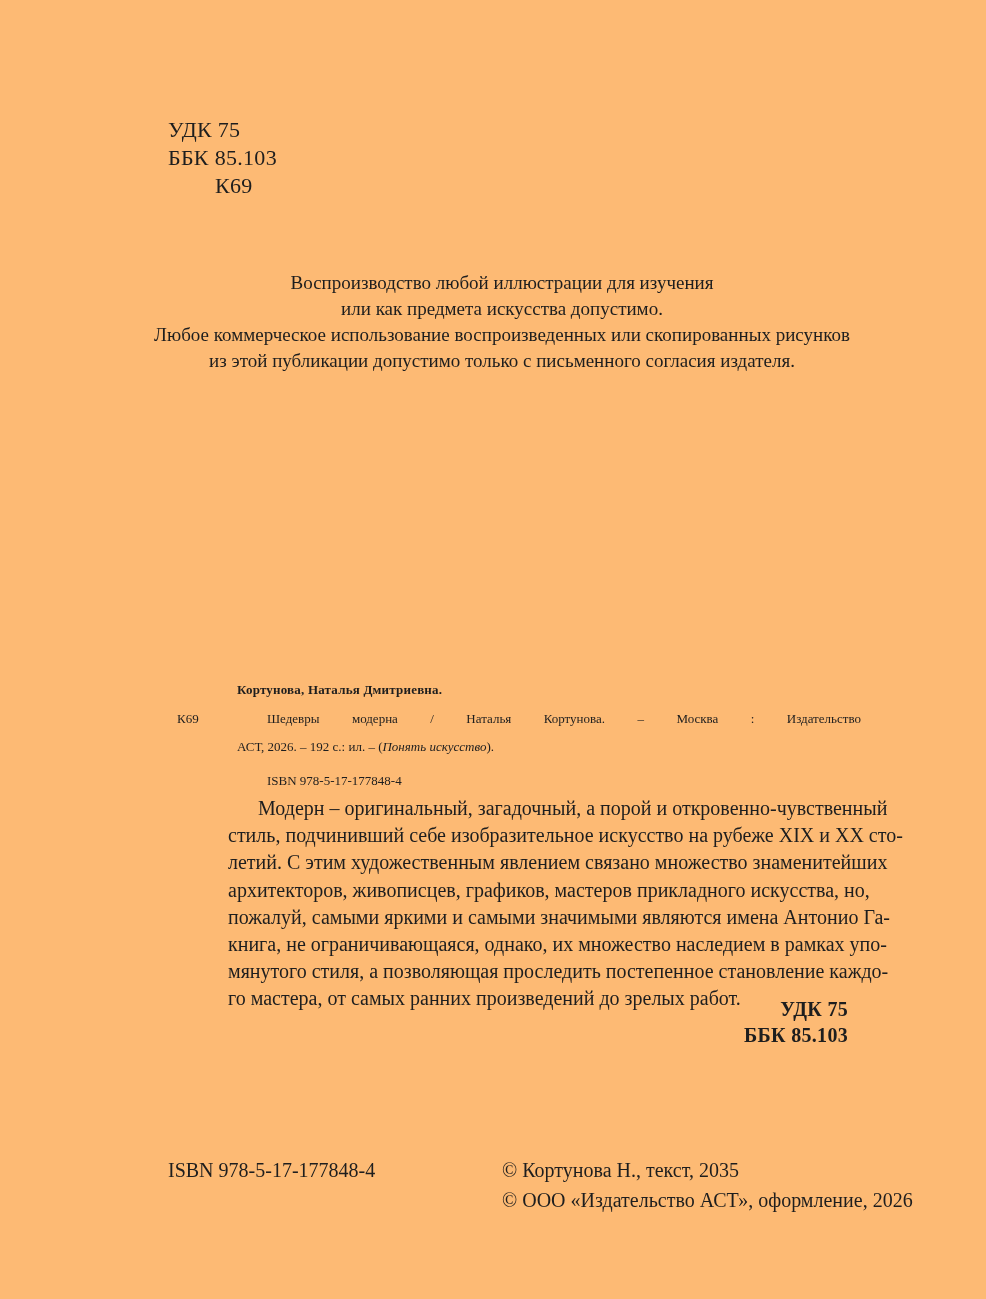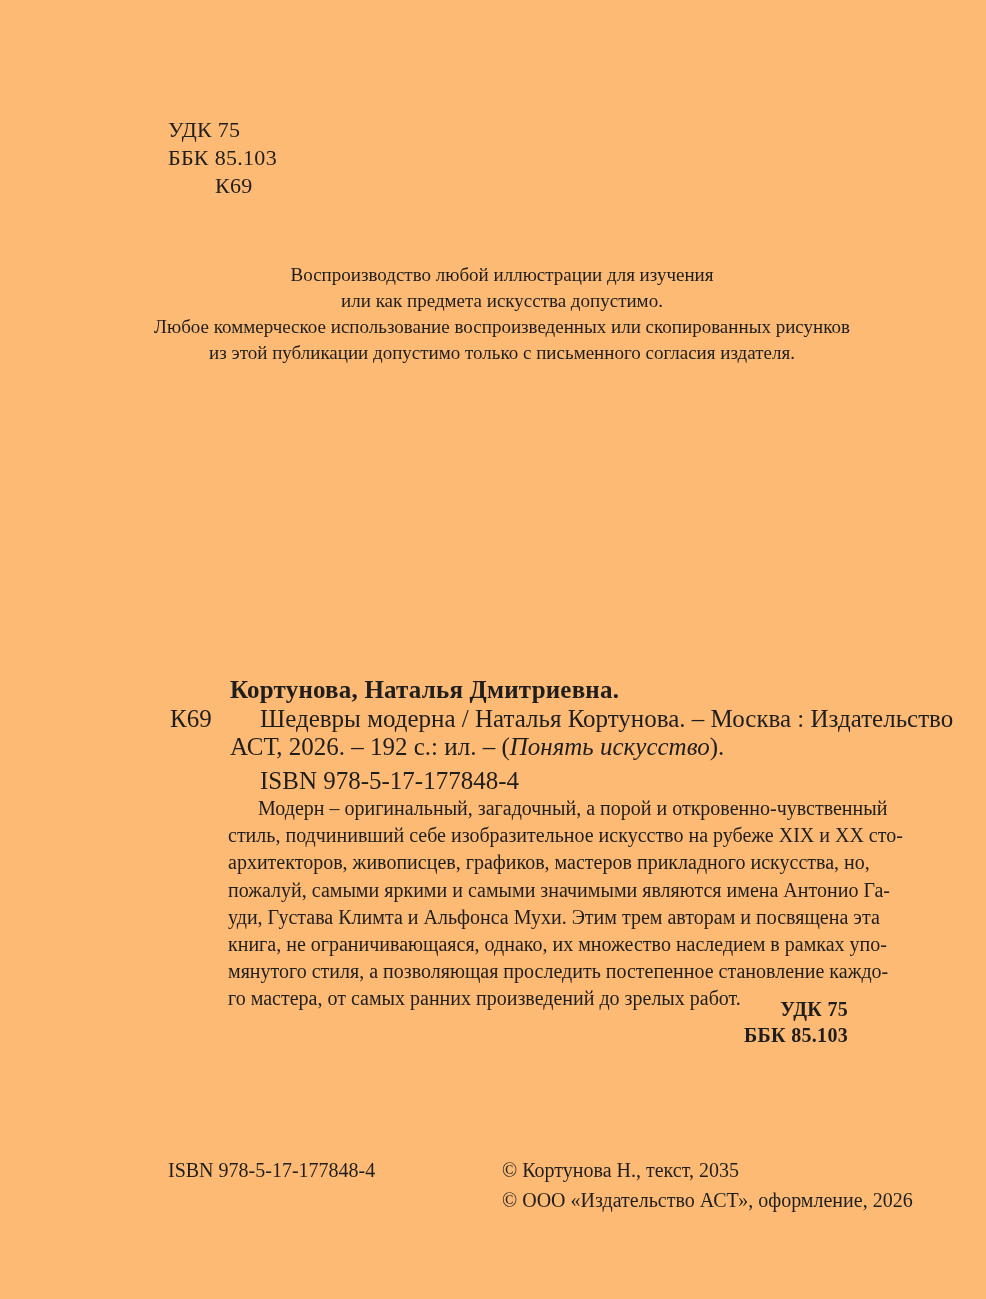--- a/index.html
+++ b/index.html
@@ -22,34 +22,34 @@
     font-size: 22px;
     line-height: 28px;
     letter-spacing: 0.3px;
   }
   .top-codes .indent { padding-left: 47px; }
 
   
   .permission {
     position: absolute;
     left: 152px;
-    top: 262px;
+    top: 270px;
     width: 700px;
     text-align: center;
     font-size: 19px;
     line-height: 26px;
   }
 
   
   .biblio {
     position: absolute;
-    left: 170px;
+    left: 177px;
     top: 676px;
     width: 684px;
-    font-size: 25px;
+    font-size: 13px;
     line-height: 28.5px;
   }
   .biblio .author {
     font-weight: bold;
     margin-left: 60px;
     letter-spacing: 0.2px;
   }
   .biblio .entry-row { position: relative; }
   .biblio .index-label {
     position: absolute;
@@ -143,23 +143,23 @@
       <span class="index-label">К69</span>
       <div class="entry-line1">Шедевры модерна / Наталья Кортунова. – Москва : Издательство</div>
       <div class="entry-line2"><span>АСТ, 2026. – 192 с.: ил. – (</span><span class="italic">Понять искусство</span><span>).</span></div>
     </div>
     <div class="isbn">ISBN 978-5-17-177848-4</div>
   </div>
 
   <div class="annotation">
     <div class="jline first">Модерн – оригинальный, загадочный, а порой и откровенно-чувственный</div>
     <div class="jline">стиль, подчинивший себе изобразительное искусство на рубеже XIX и XX сто-</div>
+    <div class="jline">летий. С этим художественным явлением связано множество знаменитейших</div>
     <div class="jline">архитекторов, живописцев, графиков, мастеров прикладного искусства, но,</div>
     <div class="jline">пожалуй, самыми яркими и самыми значимыми являются имена Антонио Га-</div>
-    <div class="jline">уди, Густава Климта и Альфонса Мухи. Этим трем авторам и посвящена эта</div>
     <div class="jline">книга, не ограничивающаяся, однако, их множество наследием в рамках упо-</div>
     <div class="jline">мянутого стиля, а позволяющая проследить постепенное становление каждо-</div>
     <div class="jline last">го мастера, от самых ранних произведений до зрелых работ.</div>
   </div>
 
   <div class="bottom-codes">
     <div>УДК 75</div>
     <div>ББК 85.103</div>
   </div>
 

